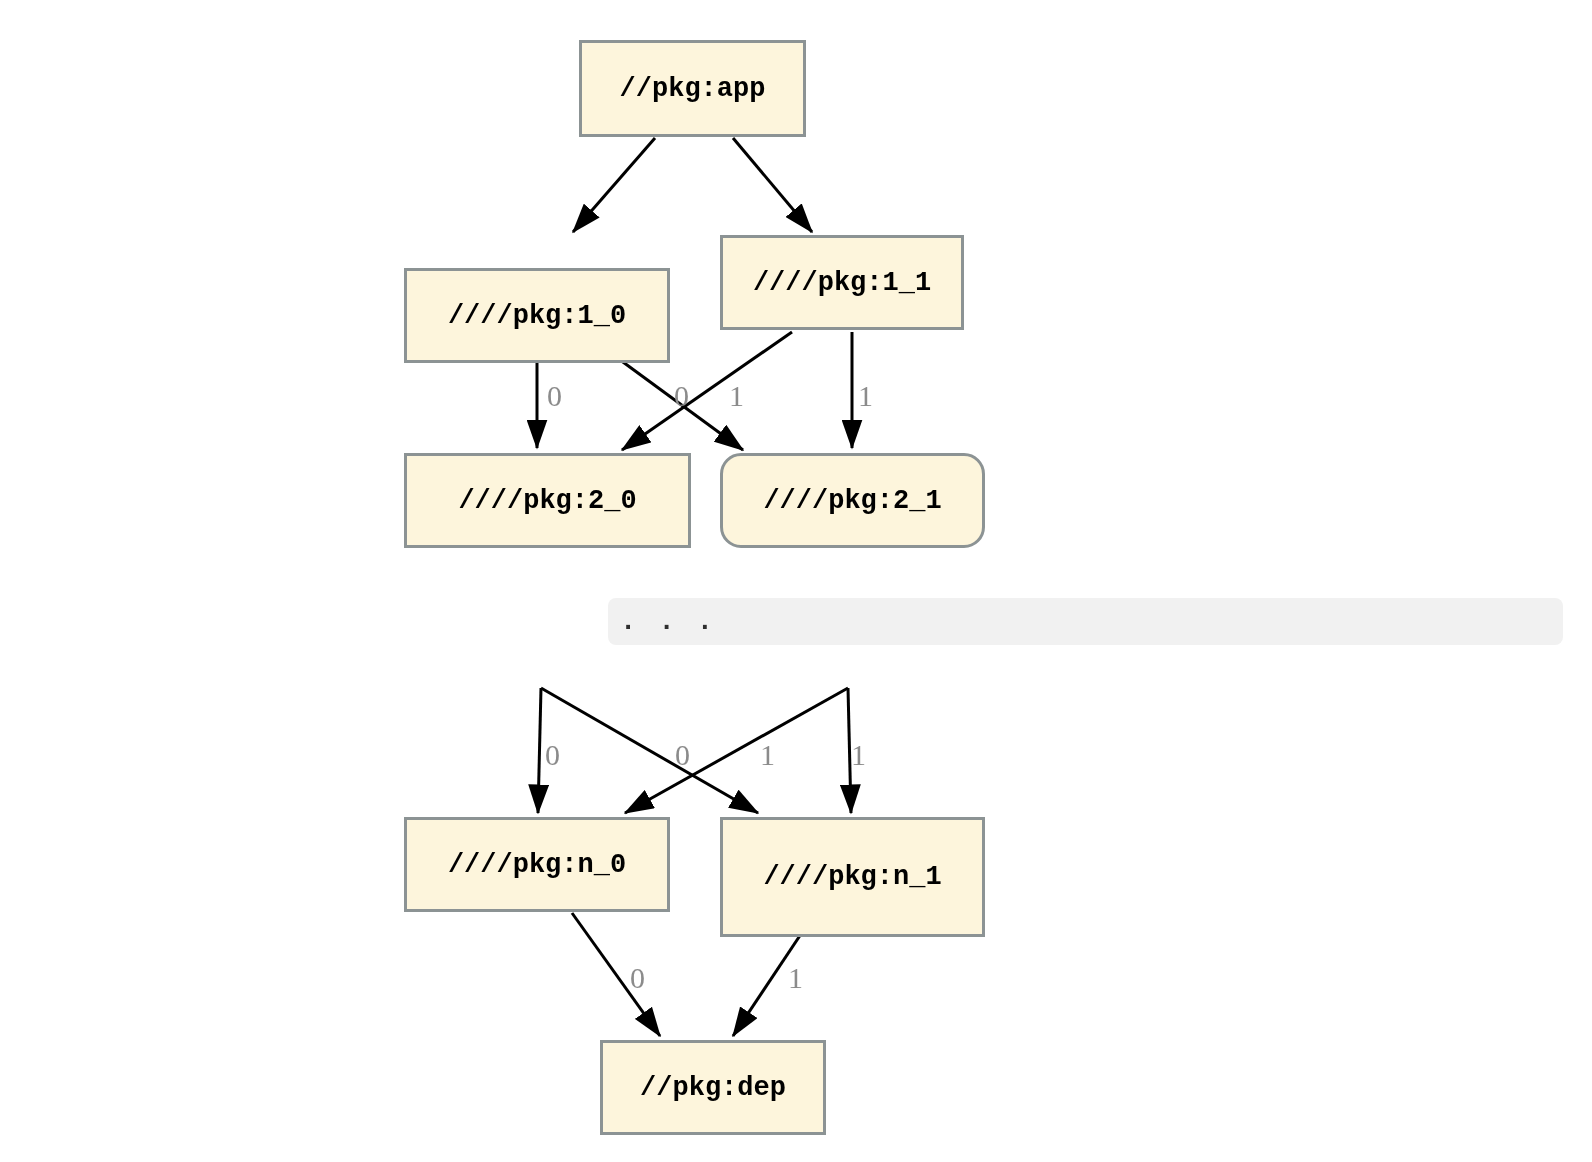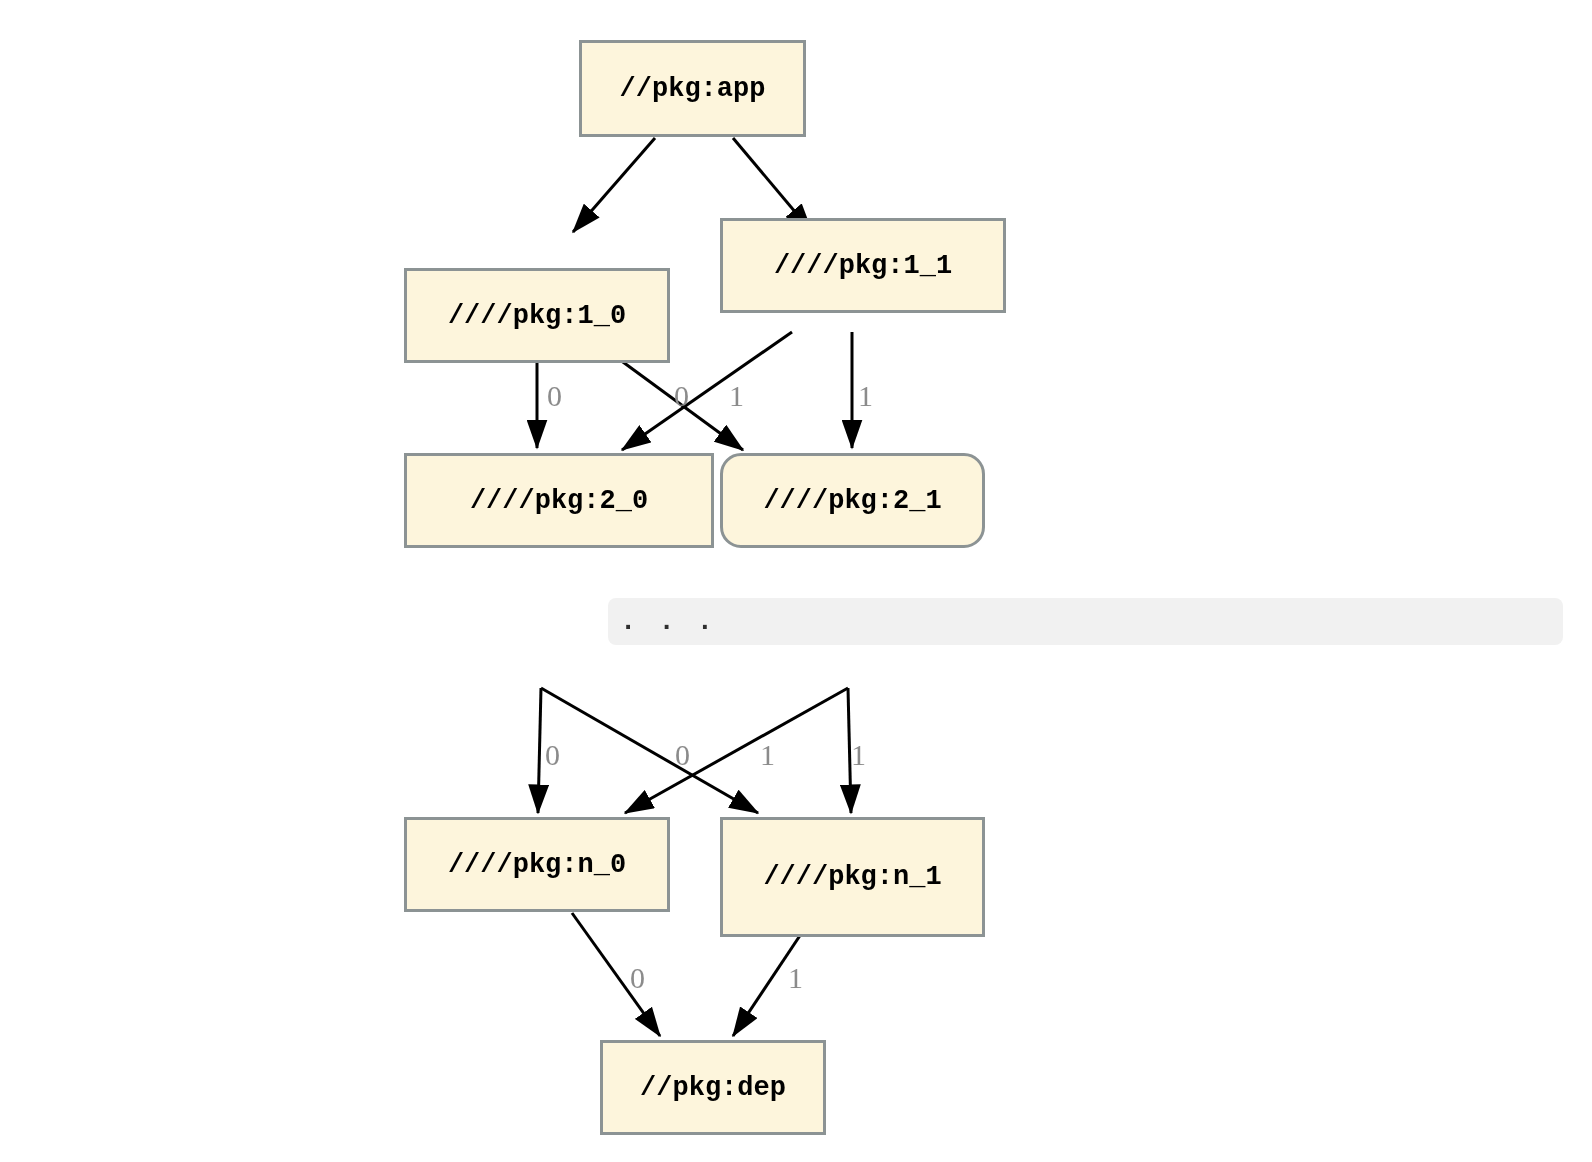--- a/index.html
+++ b/index.html
@@ -27,22 +27,22 @@
     position:absolute; box-sizing:border-box;
     background: var(--node-fill, #fdf5dc);
     border: 3px solid var(--node-border, #8c9394);
     display:flex; align-items:center; justify-content:center;
     font: bold 27px "Liberation Mono", monospace;
     color: var(--node-text-color, #000000);
     white-space:nowrap;
   }
   .node-app  { left:579px; top:40px;   width:227px; height:97px; }
   .node-1_0  { left:404px; top:235px;  width:266px; height:95px;margin-top:33px; }
-  .node-1_1  { left:720px; top:218px;  width:286px; height:95px;font-family:Liberation Mono, monospace; }
-  .node-2_0  { left:404px; top:453px;  width:310px; height:95px; }
+  .node-1_1  { left:720px; top:235px;  width:244px; height:95px;font-family:Liberation Mono, monospace; }
+  .node-2_0  { left:404px; top:453px;  width:287px; height:95px; }
   .node-2_1  { left:720px; top:453px;  width:265px; height:95px;border-radius:21px; }
   .node-n_0  { left:404px; top:817px;  width:266px; height:95px; }
   .node-n_1  { left:720px; top:817px;  width:265px; height:120px; }
   .node-dep  { left:580px; top:1040px; width:226px; height:95px;margin-left:20px; }
   .separator {
     position:absolute; left:608px; top:598px; width:955px; height:47px;
     background: var(--ellipsis-bg, #f1f1f1);
     border-radius:8px;
     display:flex; align-items:center;
     box-sizing:border-box;

